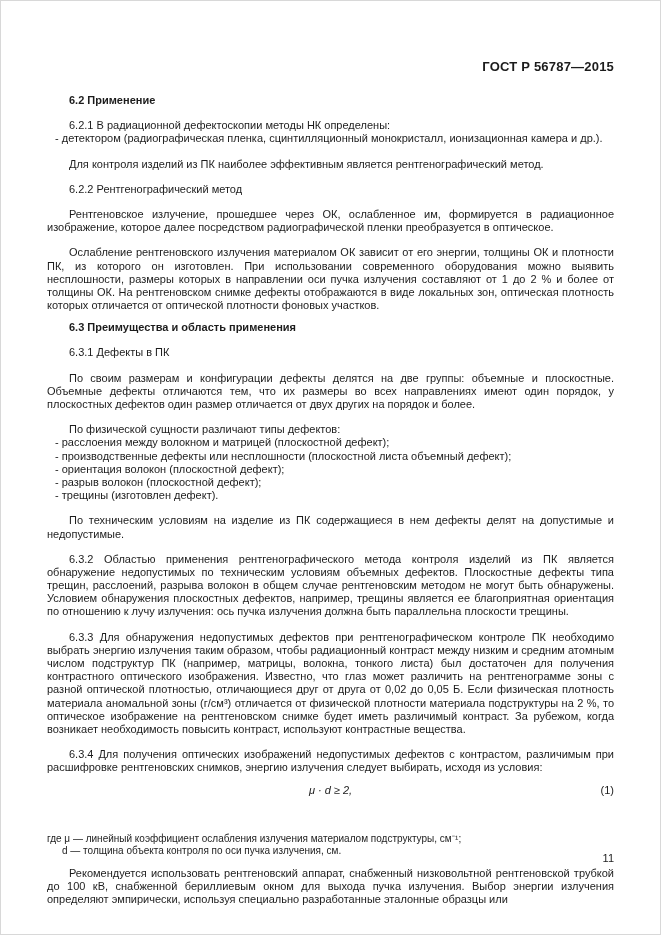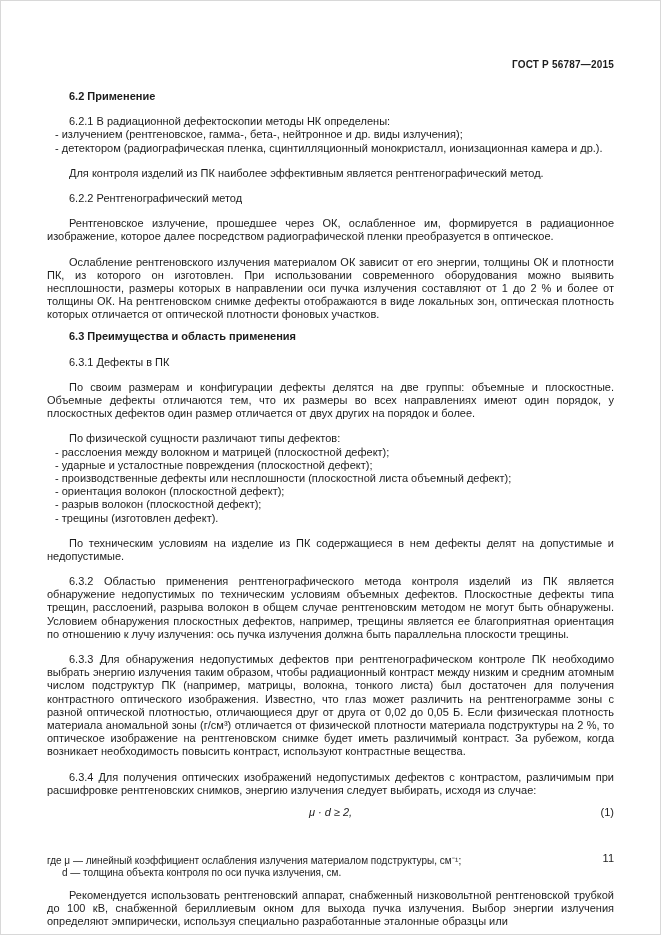--- a/index.html
+++ b/index.html
@@ -14,21 +14,21 @@
     height: 935px;
     margin: 0 auto;
     background: #ffffff;
     box-sizing: border-box;
     padding: 58px 46px 0 46px;
     color: #1c1c1c;
     border: 1px solid #d8d8d8;
   }
   .doc-header {
     text-align: right;
-    font-size: 10px;
+    font-size: 13px;
     font-weight: bold;
     margin-bottom: 20px;
     letter-spacing: 0.2px;
   }
   .doc-body {
     font-size: 11px;
     line-height: 1.2;
     text-align: justify;
   }
   .doc-body p { margin: 0; }
@@ -79,40 +79,38 @@
 </style>
 </head>
 <body>
 
 <div class="page">
   <div class="doc-header">ГОСТ Р 56787—2015</div>
 
   <div class="doc-body">
       <p class="heading">6.2 Применение</p>
       <p class="para">6.2.1 В радиационной дефектоскопии методы НК определены:</p>
-      <p class="list">- излучением (рентгеновское, гамма-, бета-, нейтронное и др. виды излучения);</p>
       <p class="list">- детектором (радиографическая пленка, сцинтилляционный монокристалл, ионизационная камера и др.).</p>
       <p class="para">Для контроля изделий из ПК наиболее эффективным является рентгенографический метод.</p>
       <p class="para">6.2.2 Рентгенографический метод</p>
       <p class="para">Рентгеновское излучение, прошедшее через ОК, ослабленное им, формируется в радиационное изображение, которое далее посредством радиографической пленки преобразуется в оптическое.</p>
       <p class="para">Ослабление рентгеновского излучения материалом ОК зависит от его энергии, толщины ОК и плотности ПК, из которого он изготовлен. При использовании современного оборудования можно выявить несплошности, размеры которых в направлении оси пучка излучения составляют от 1 до 2 % и более от толщины ОК. На рентгеновском снимке дефекты отображаются в виде локальных зон, оптическая плотность которых отличается от оптической плотности фоновых участков.</p>
       <p class="heading">6.3 Преимущества и область применения</p>
       <p class="para">6.3.1 Дефекты в ПК</p>
       <p class="para">По своим размерам и конфигурации дефекты делятся на две группы: объемные и плоскостные. Объемные дефекты отличаются тем, что их размеры во всех направлениях имеют один порядок, у плоскостных дефектов один размер отличается от двух других на порядок и более.</p>
       <p class="para">По физической сущности различают типы дефектов:</p>
       <p class="list">- расслоения между волокном и матрицей (плоскостной дефект);</p>
-      <p class="list">- ударные и усталостные повреждения (плоскостной дефект);</p>
       <p class="list">- производственные дефекты или несплошности (плоскостной листа объемный дефект);</p>
       <p class="list">- ориентация волокон (плоскостной дефект);</p>
       <p class="list">- разрыв волокон (плоскостной дефект);</p>
       <p class="list">- трещины (изготовлен дефект).</p>
       <p class="para">По техническим условиям на изделие из ПК содержащиеся в нем дефекты делят на допустимые и недопустимые.</p>
       <p class="para">6.3.2 Областью применения рентгенографического метода контроля изделий из ПК является обнаружение недопустимых по техническим условиям объемных дефектов. Плоскостные дефекты типа трещин, расслоений, разрыва волокон в общем случае рентгеновским методом не могут быть обнаружены. Условием обнаружения плоскостных дефектов, например, трещины является ее благоприятная ориентация по отношению к лучу излучения: ось пучка излучения должна быть параллельна плоскости трещины.</p>
       <p class="para">6.3.3 Для обнаружения недопустимых дефектов при рентгенографическом контроле ПК необходимо выбрать энергию излучения таким образом, чтобы радиационный контраст между низким и средним атомным числом подструктур ПК (например, матрицы, волокна, тонкого листа) был достаточен для получения контрастного оптического изображения. Известно, что глаз может различить на рентгенограмме зоны с разной оптической плотностью, отличающиеся друг от друга от 0,02 до 0,05 Б. Если физическая плотность материала аномальной зоны (г/см³) отличается от физической плотности материала подструктуры на 2 %, то оптическое изображение на рентгеновском снимке будет иметь различимый контраст. За рубежом, когда возникает необходимость повысить контраст, используют контрастные вещества.</p>
-      <p class="para">6.3.4 Для получения оптических изображений недопустимых дефектов с контрастом, различимым при расшифровке рентгеновских снимков, энергию излучения следует выбирать, исходя из случае:</p>
+      <p class="para">6.3.4 Для получения оптических изображений недопустимых дефектов с контрастом, различимым при расшифровке рентгеновских снимков, энергию излучения следует выбирать, исходя из условия:</p>
       <div class="formula-row">
         <span class="formula-pad"></span>
         <span class="formula-expr">μ · d ≥ 2,</span>
         <span class="formula-num">(1)</span>
       </div>
       <p class="where">где μ — линейный коэффициент ослабления излучения материалом подструктуры, см⁻¹;</p>
       <p class="where-cont">d — толщина объекта контроля по оси пучка излучения, см.</p>
       <p class="para spaced">Рекомендуется использовать рентгеновский аппарат, снабженный низковольтной рентгеновской трубкой до 100 кВ, снабженной бериллиевым окном для выхода пучка излучения. Выбор энергии излучения определяют эмпирически, используя специально разработанные эталонные образцы или</p>
     </div>
 

